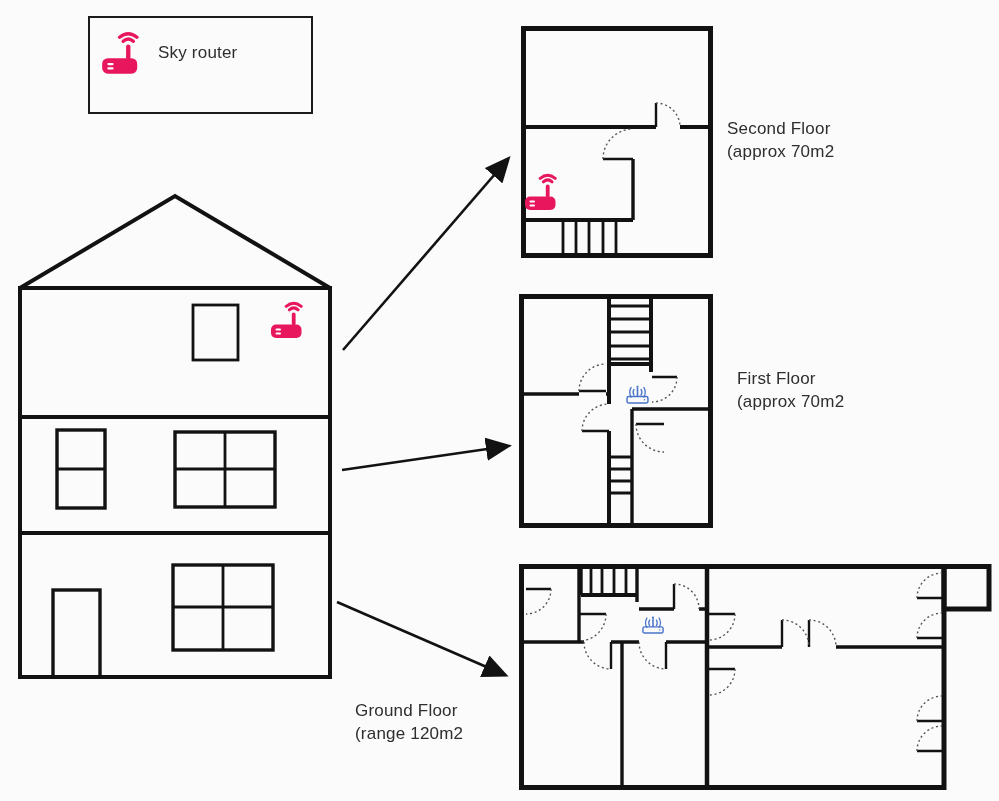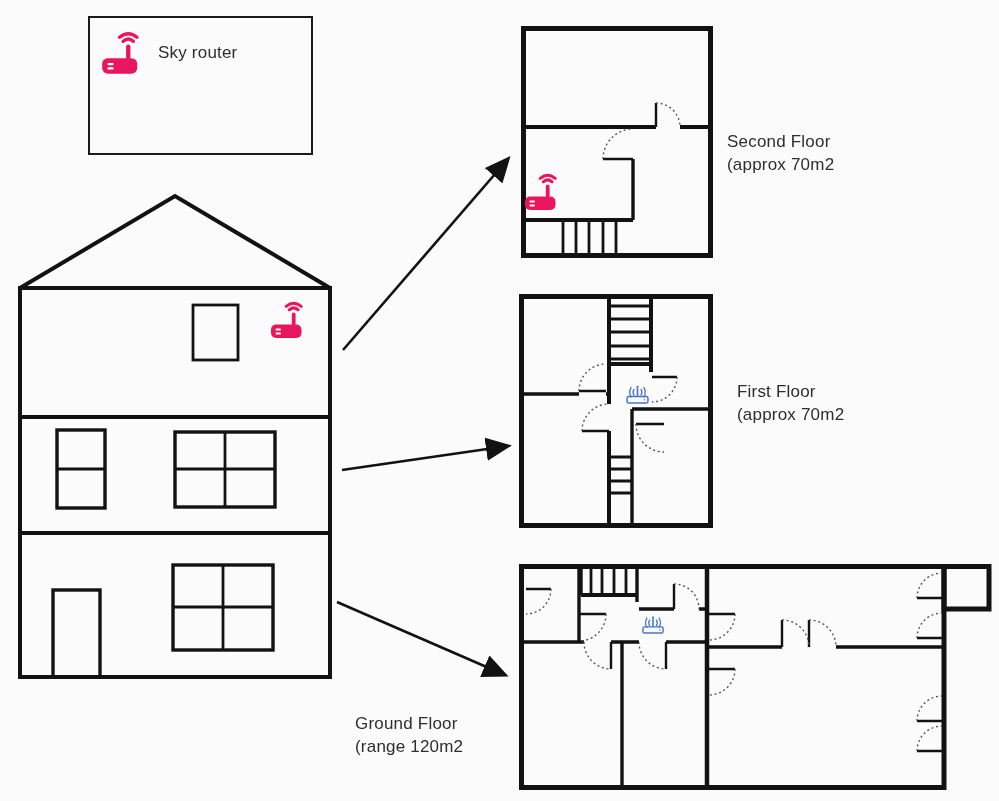--- a/index.html
+++ b/index.html
@@ -10,27 +10,27 @@
   .wall{stroke:var(--wall,#121212); fill:none; stroke-linecap:butt; stroke-linejoin:miter;}
   .w5{stroke-width:5;} .w45{stroke-width:4.5;} .w4{stroke-width:4;}
   .w35{stroke-width:3.4;} .w3{stroke-width:2.8;} .w25{stroke-width:2.4;}
   .arc{stroke:var(--arc,#555); stroke-width:1.4; stroke-dasharray:2,2.7; fill:none;}
   .router-color{color:var(--router-pink,#e8175d);}
   .extender-color{color:var(--extender-blue,#4a74c9);}
 
   .abs{position:absolute;}
 
   
-  .legend{position:absolute; left:88px; top:16px; width:225px; height:139px;
+  .legend{position:absolute; left:88px; top:16px; width:225px; height:98px;
           border:2.5px solid var(--legend-border,#1a1a1a); box-sizing:border-box; background:transparent;}
   .legend-row{position:absolute; display:flex; align-items:center;}
   .legend-label{font-size:17px; color:var(--text,#2e2e2e); letter-spacing:.2px; margin-left:10px;}
 
   
-  .floor-label{position:absolute; font-size:17px; line-height:23px; color:var(--text,#2e2e2e); letter-spacing:.2px; white-space:nowrap;margin-top:13px;}
+  .floor-label{position:absolute; font-size:17px; line-height:23px; color:var(--text,#2e2e2e); letter-spacing:.2px; white-space:nowrap;}
 
   svg{display:block;}
   .overlay{position:absolute; left:0; top:0; pointer-events:none;}
 </style>
 </head>
 <body>
 
 <div class="canvas">
 
   <svg width="0" height="0" style="position:absolute" aria-hidden="true">

